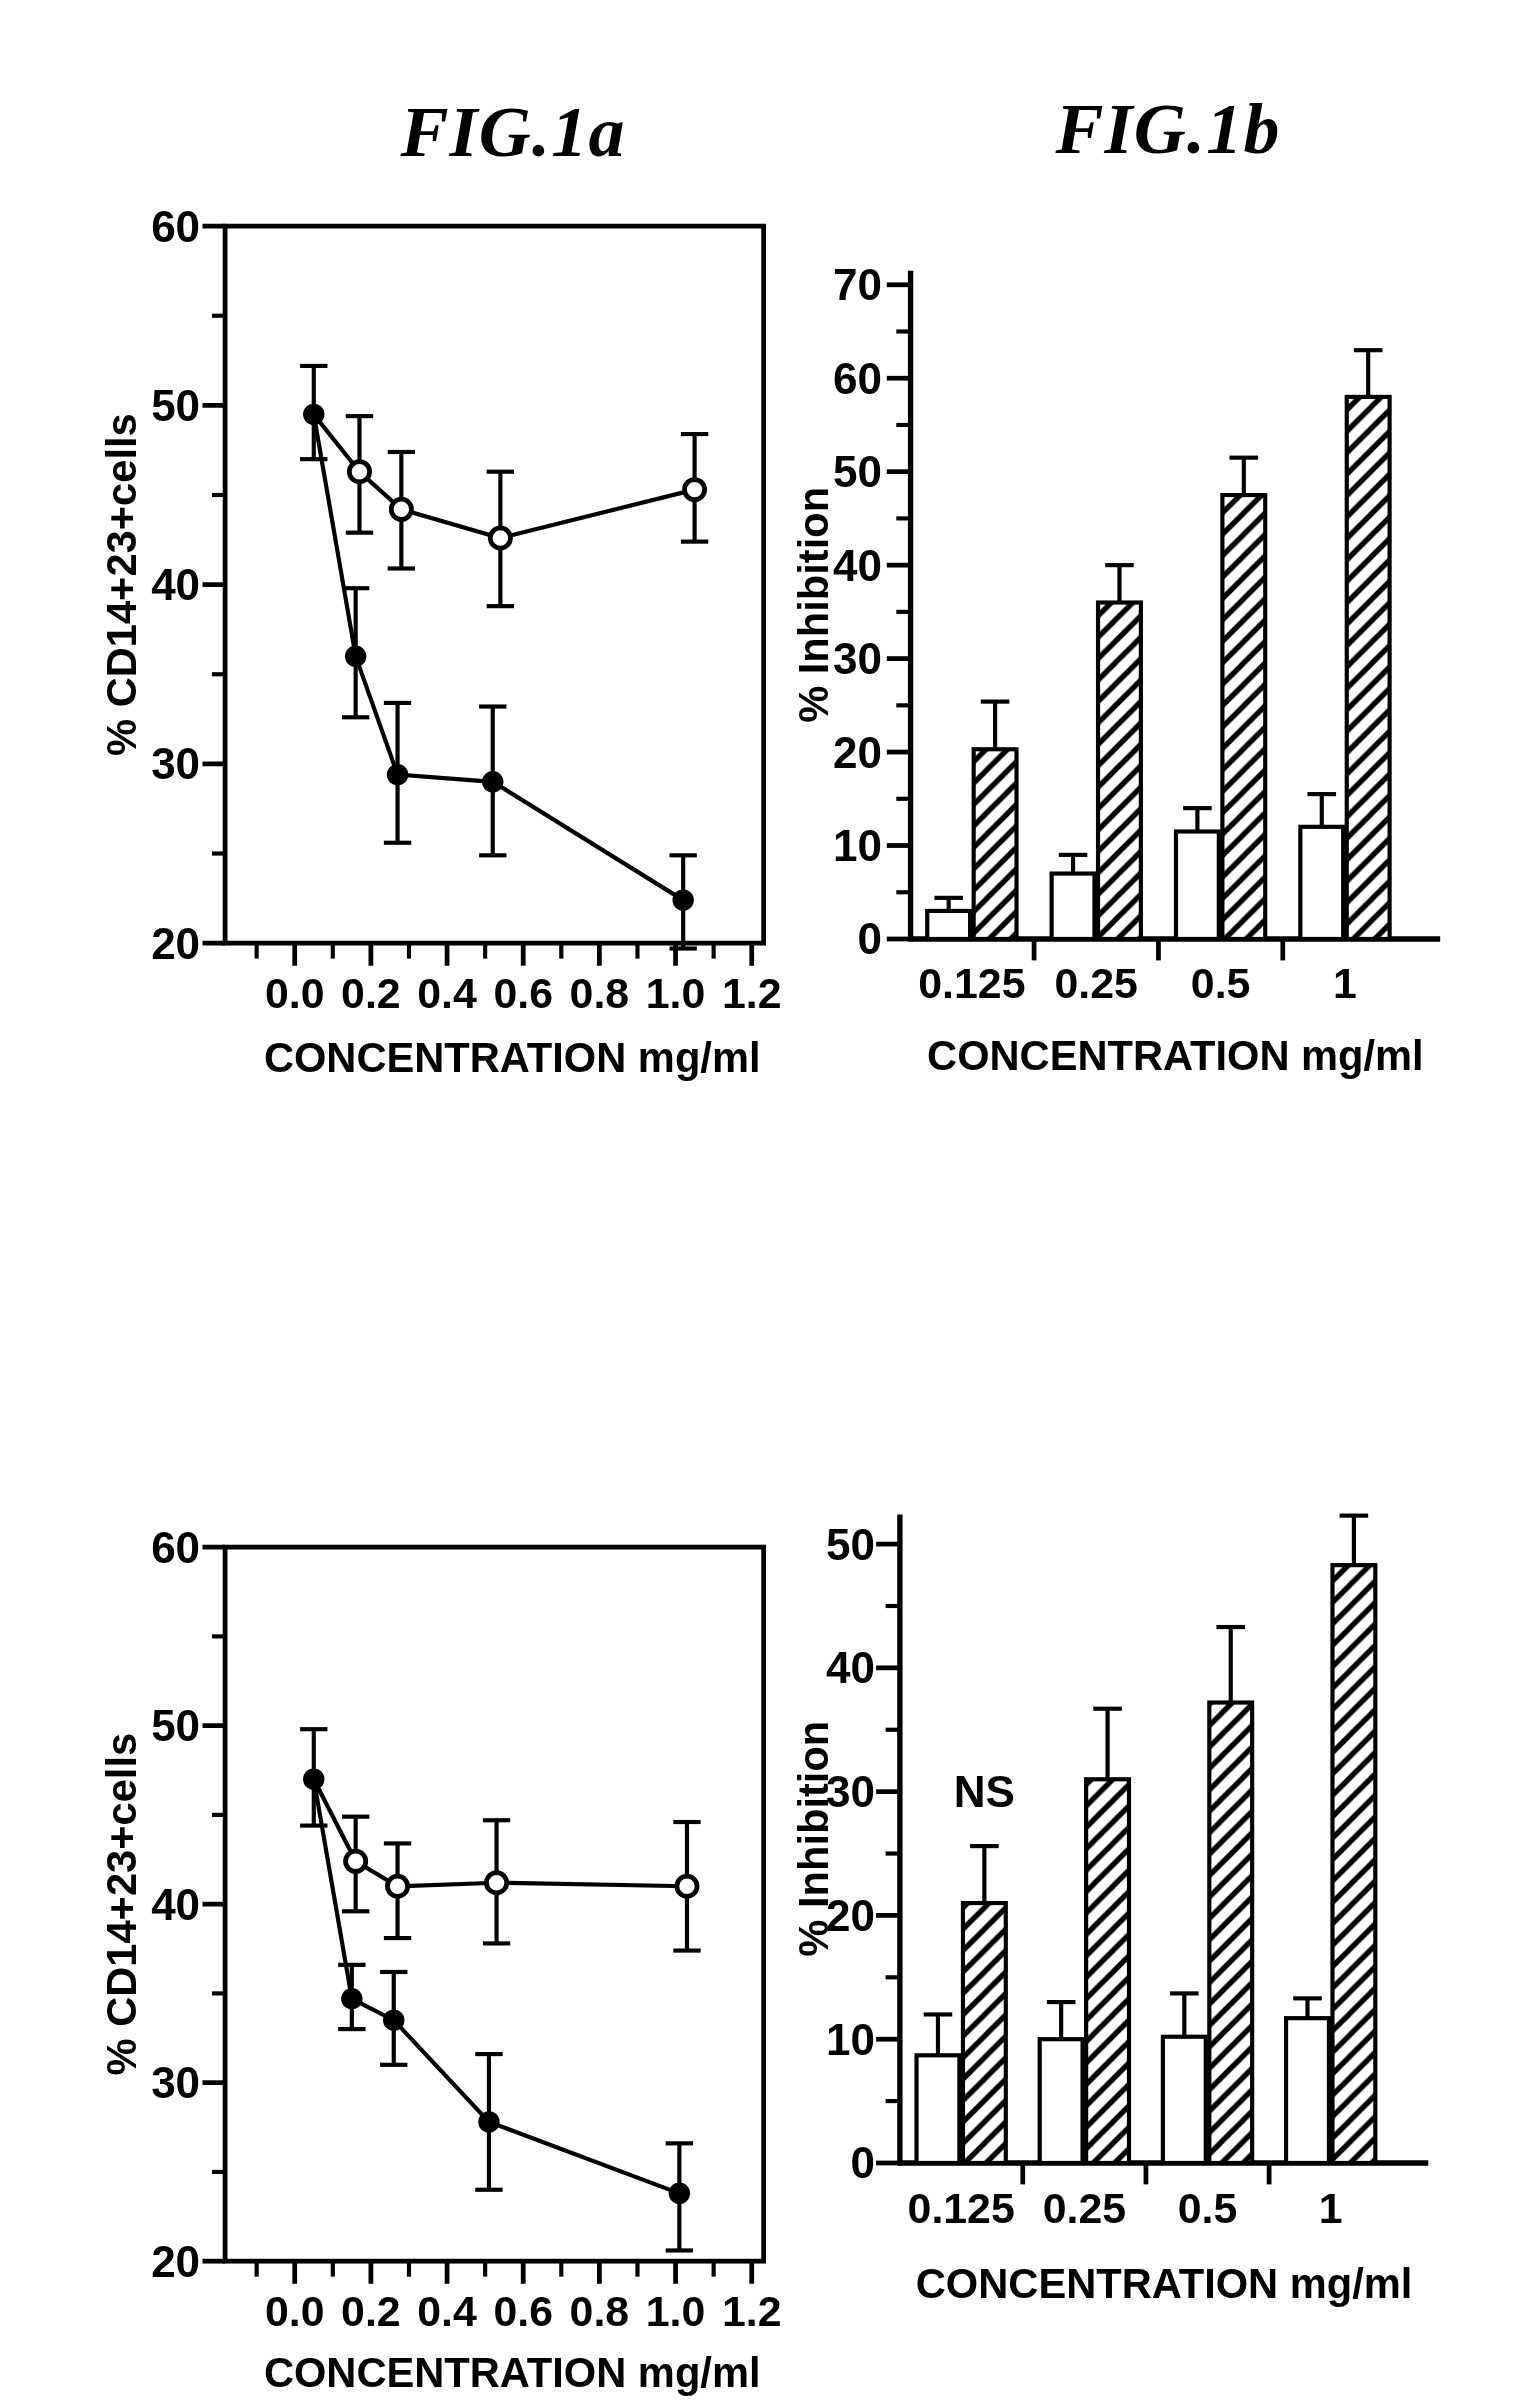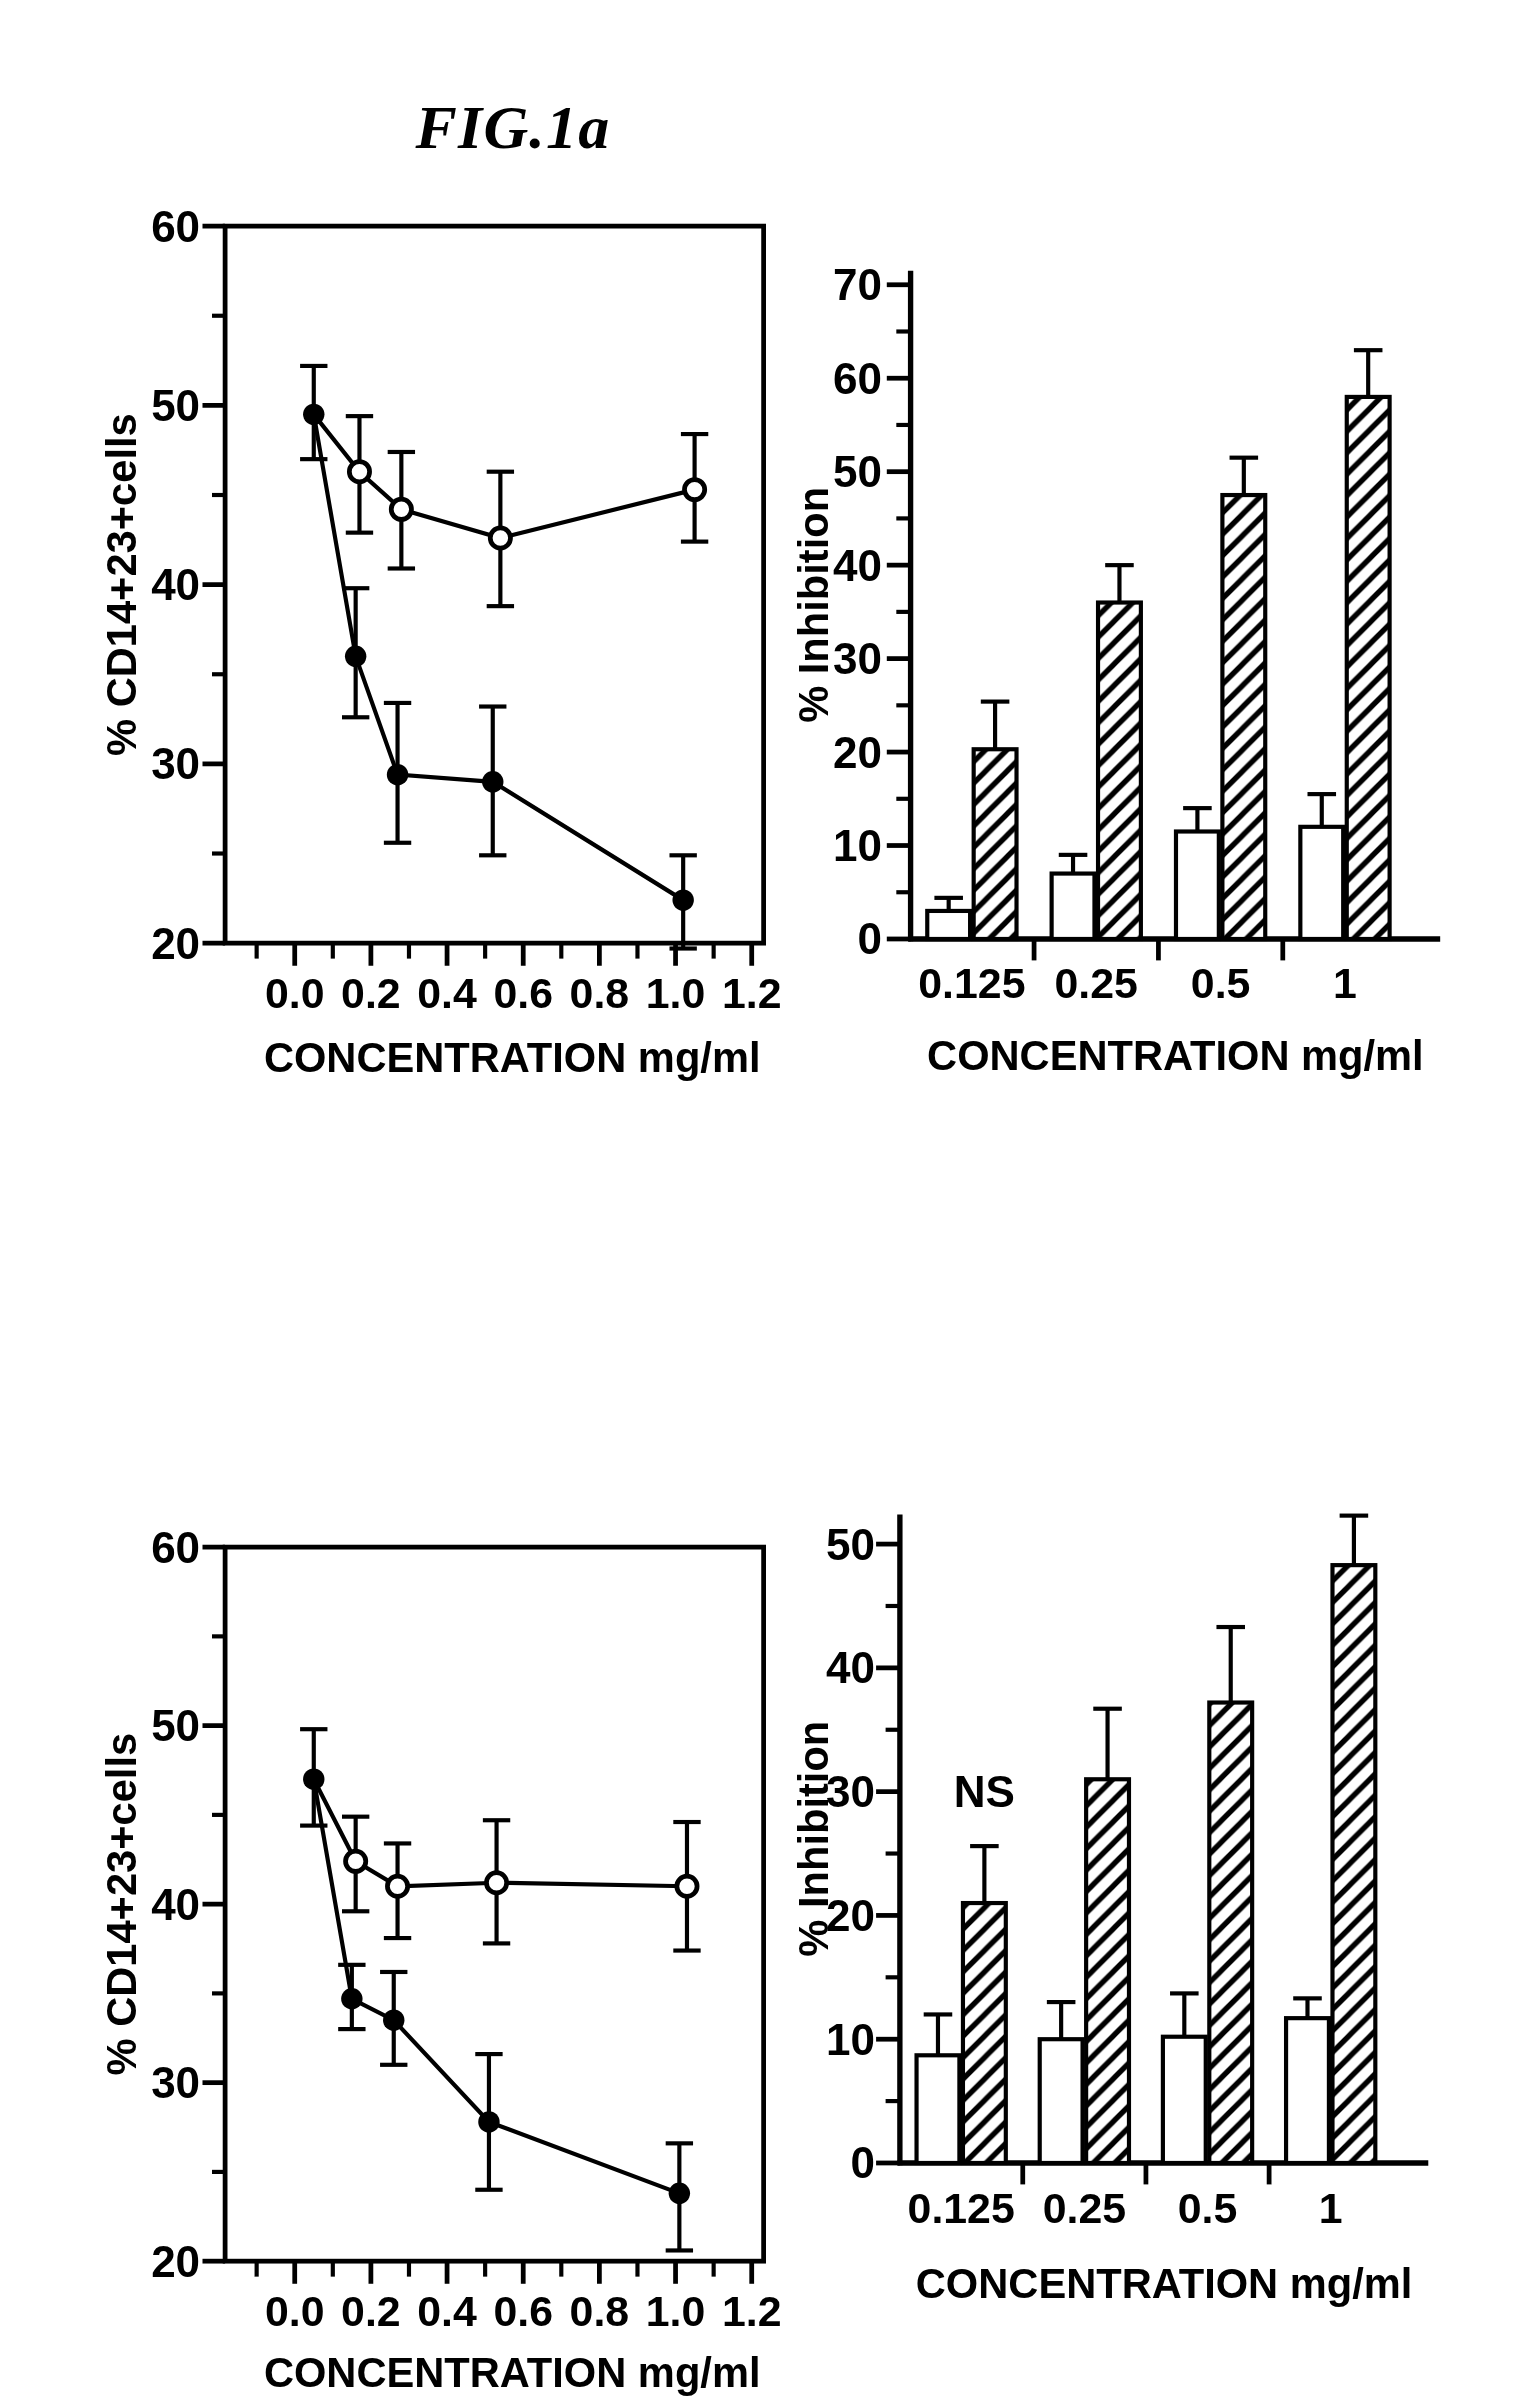--- a/index.html
+++ b/index.html
@@ -1,30 +1,31 @@
 <!DOCTYPE html>
 <html style="font-size:9.5px"><head>
 <meta charset="utf-8">
 <style>
   html,body{margin:0;padding:0;background:#ffffff;}
   body{width:1532px;height:2401px;overflow:hidden;}
   .page{position:relative;width:1532px;height:2401px;background:#ffffff;color:#000;}
   .fig-title{
     position:absolute;margin:0;transform:translateX(-50%);
     font-family:"Liberation Serif",serif;font-style:italic;font-weight:bold;
-    font-size:62px;line-height:1;letter-spacing:1.2px;white-space:nowrap;color:#000;
+    font-size:72px;line-height:1;letter-spacing:1.2px;white-space:nowrap;color:#000;
   }
   #charts{position:absolute;left:0;top:0;}
   #charts text{font-family:"Liberation Sans",sans-serif;font-weight:bold;fill:#000;}
 </style>
 </head>
 <body>
 
 <div class="page">
   <h2 class="fig-title" style="left:513px;top:96px">FIG.1a</h2>
+  <h2 class="fig-title" style="left:1168px;top:93px">FIG.1b</h2>
 
   <svg id="charts" width="1532" height="2401" viewBox="0 0 2574 4035">
       <defs>
         <pattern id="hatch" width="36" height="36" patternUnits="userSpaceOnUse">
           <rect x="0" y="0" width="36" height="36" fill="#ffffff"></rect>
           <path d="M-9,9 L9,-9 M0,36 L36,0 M27,45 L45,27" stroke="#000000" stroke-width="9" fill="none"></path>
         </pattern>
       </defs>
       <g>
         <rect x="378" y="380" width="905" height="1205" fill="none" stroke="#000000" stroke-width="8"></rect>

